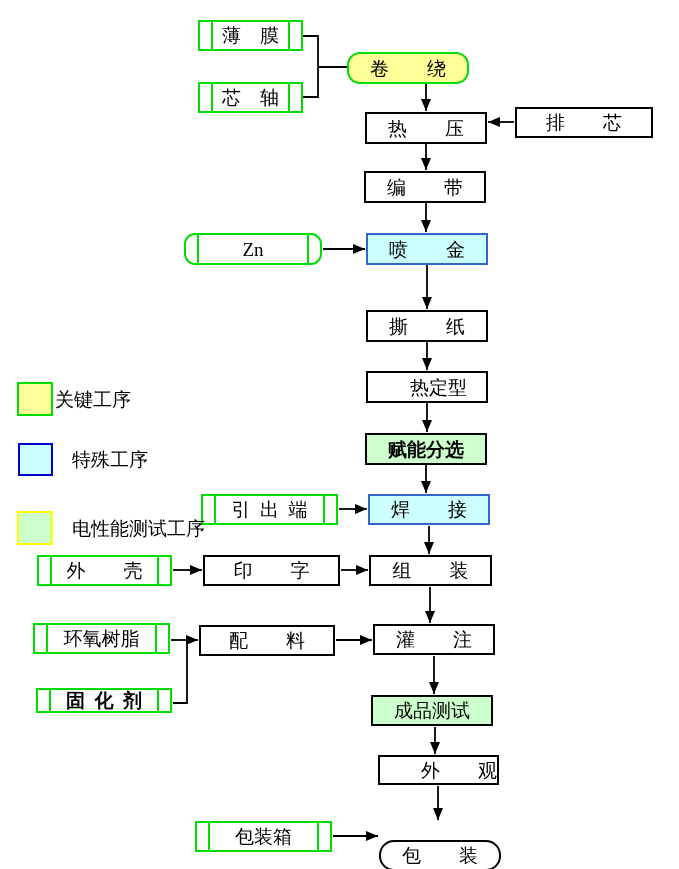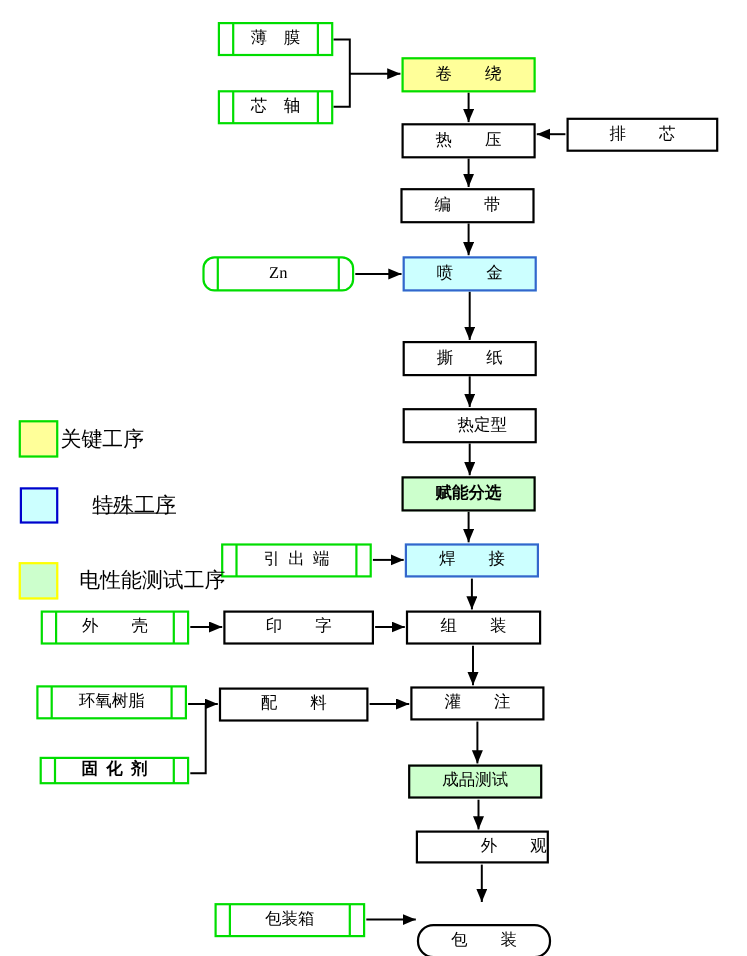--- a/index.html
+++ b/index.html
@@ -7,39 +7,39 @@
     position:relative; width:679px; height:869px; background:#ffffff;
     font-family:"Liberation Serif","DejaVu Serif",serif;
     overflow:hidden;
   }
   svg.edges-layer { position:absolute; left:0; top:0; width:679px; height:869px; }
   polyline.edge { fill:none; stroke:#000000; stroke-width:1.8px; }
 
   .node {
     position:absolute; box-sizing:border-box;
     display:flex; align-items:center; justify-content:center;
-    font-size:15px; color:#000000; white-space:pre; line-height:1;
+    font-size:19px; color:#000000; white-space:pre; line-height:1;
     background:#ffffff;
   }
   .node.process { border:2px solid #000000; }
   .node.input   { border:2px solid var(--green-border); }
   .node.key     { border:2px solid var(--green-border); background:var(--yellow-fill); }
   .node.special { border:2px solid var(--blue-box-border); background:var(--cyan-fill); }
   .node.test    { border:2px solid #000000; background:var(--green-fill); }
   .node .bar { position:absolute; top:-1px; bottom:-1px; width:2px; background:var(--green-border); }
   .node .bar.left  { left:11px; }
   .node .bar.right { right:11px; }
 
   .legend-swatch { position:absolute; box-sizing:border-box; }
   #legend-swatch-0 { left:17px; top:382px; width:36px; height:34px; }
   #legend-swatch-1 { left:18px; top:443px; width:35px; height:33px; }
   #legend-swatch-2 { left:17px; top:511px; width:36px; height:34px; }
   .legend-label { position:absolute; font-size:19px; color:#000000; white-space:pre; line-height:1; }
   #legend-label-0 { left:55px; top:390px; }
-  #legend-label-1 { left:84px; top:450px;text-decoration:underline; }
+  #legend-label-1 { left:72px; top:450px; }
   #legend-label-2 { left:72px; top:519px; }
 </style>
 </head>
 <body>
 
 <div class="canvas">
 
   <svg class="edges-layer" id="edges-layer" viewBox="0 0 679 869" xmlns="http://www.w3.org/2000/svg">
     <defs>
       <marker id="arrowhead" markerUnits="userSpaceOnUse" markerWidth="13" markerHeight="11" refX="12" refY="5" orient="auto">
@@ -67,21 +67,21 @@
       <polyline class="edge" points="336,640 372,640" marker-end="url(#arrowhead)"></polyline>
       <polyline class="edge" points="434,656 434,694" marker-end="url(#arrowhead)"></polyline>
       <polyline class="edge" points="435,727 435,754" marker-end="url(#arrowhead)"></polyline>
       <polyline class="edge" points="438,786 438,820" marker-end="url(#arrowhead)"></polyline>
       <polyline class="edge" points="333,836 378,836" marker-end="url(#arrowhead)"></polyline>
     </svg>
 
   <div id="nodes-layer">
       <div class="node input" style="left: 198px; top: 20px; width: 105px; height: 31px;"><div class="bar left"></div><div class="bar right"></div><span>薄　膜</span></div>
       <div class="node input" style="left: 198px; top: 82px; width: 105px; height: 31px;"><div class="bar left"></div><div class="bar right"></div><span>芯　轴</span></div>
-      <div class="node key" style="left: 365px; top: 52px; width: 122px; height: 32px;"><span>卷　　绕</span></div>
+      <div class="node key" style="left: 347px; top: 52px; width: 122px; height: 32px; border-radius: 13px;"><span>卷　　绕</span></div>
       <div class="node process" style="left: 365px; top: 112px; width: 122px; height: 32px;"><span>热　　压</span></div>
       <div class="node process" style="left: 515px; top: 107px; width: 138px; height: 31px;"><span>排　　芯</span></div>
       <div class="node process" style="left: 364px; top: 171px; width: 122px; height: 32px;"><span>编　　带</span></div>
       <div class="node input" style="left: 184px; top: 233px; width: 138px; height: 32px; border-radius: 11px;"><div class="bar left"></div><div class="bar right"></div><span>Zn</span></div>
       <div class="node special" style="left: 366px; top: 233px; width: 122px; height: 32px;"><span>喷　　金</span></div>
       <div class="node process" style="left: 366px; top: 310px; width: 122px; height: 32px;"><span>撕　　纸</span></div>
       <div class="node process" style="left: 366px; top: 371px; width: 122px; height: 32px; padding-left: 23px;"><span>热定型</span></div>
       <div class="node test" style="left: 365px; top: 433px; width: 122px; height: 32px; font-weight: bold;"><span>赋能分选</span></div>
       <div class="node input" style="left: 201px; top: 494px; width: 137px; height: 31px;"><div class="bar left"></div><div class="bar right"></div><span>引  出  端</span></div>
       <div class="node special" style="left: 368px; top: 494px; width: 122px; height: 31px;"><span>焊　　接</span></div>

